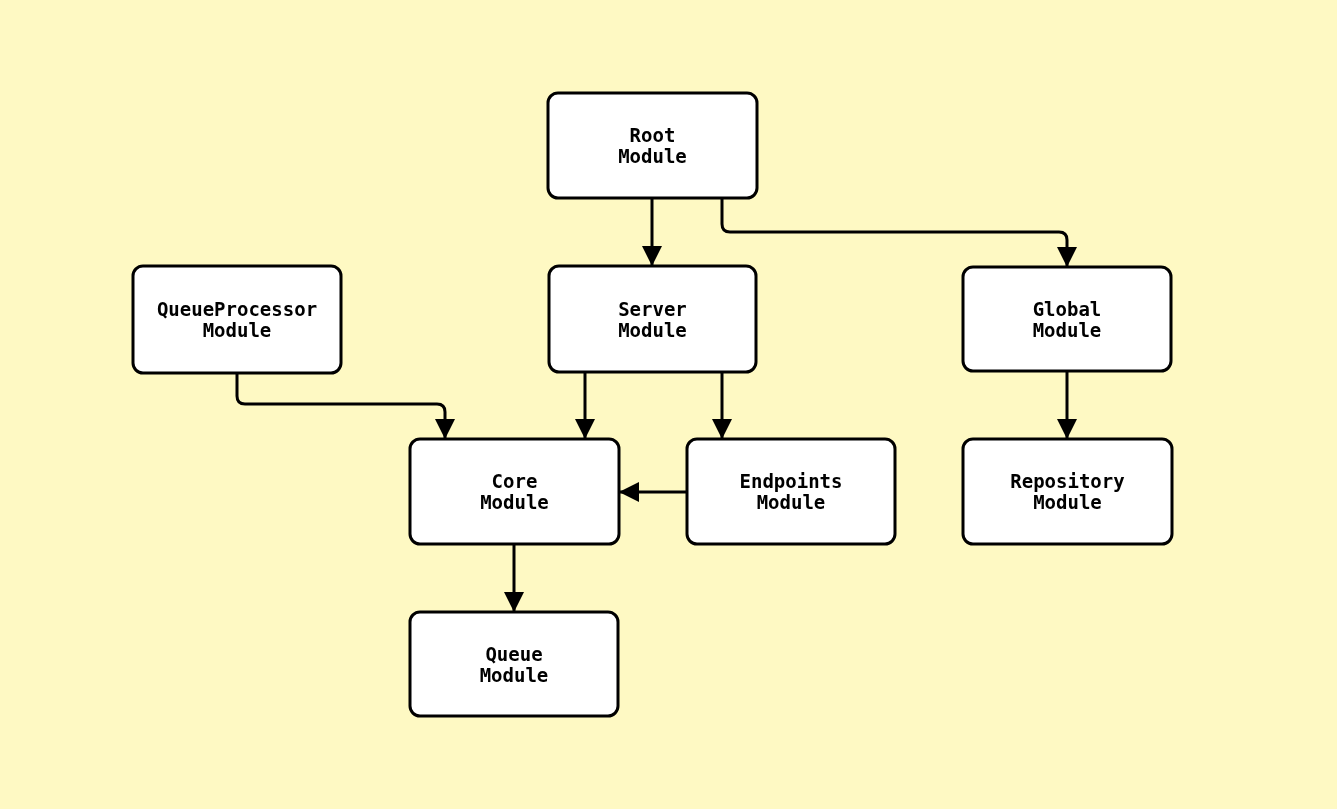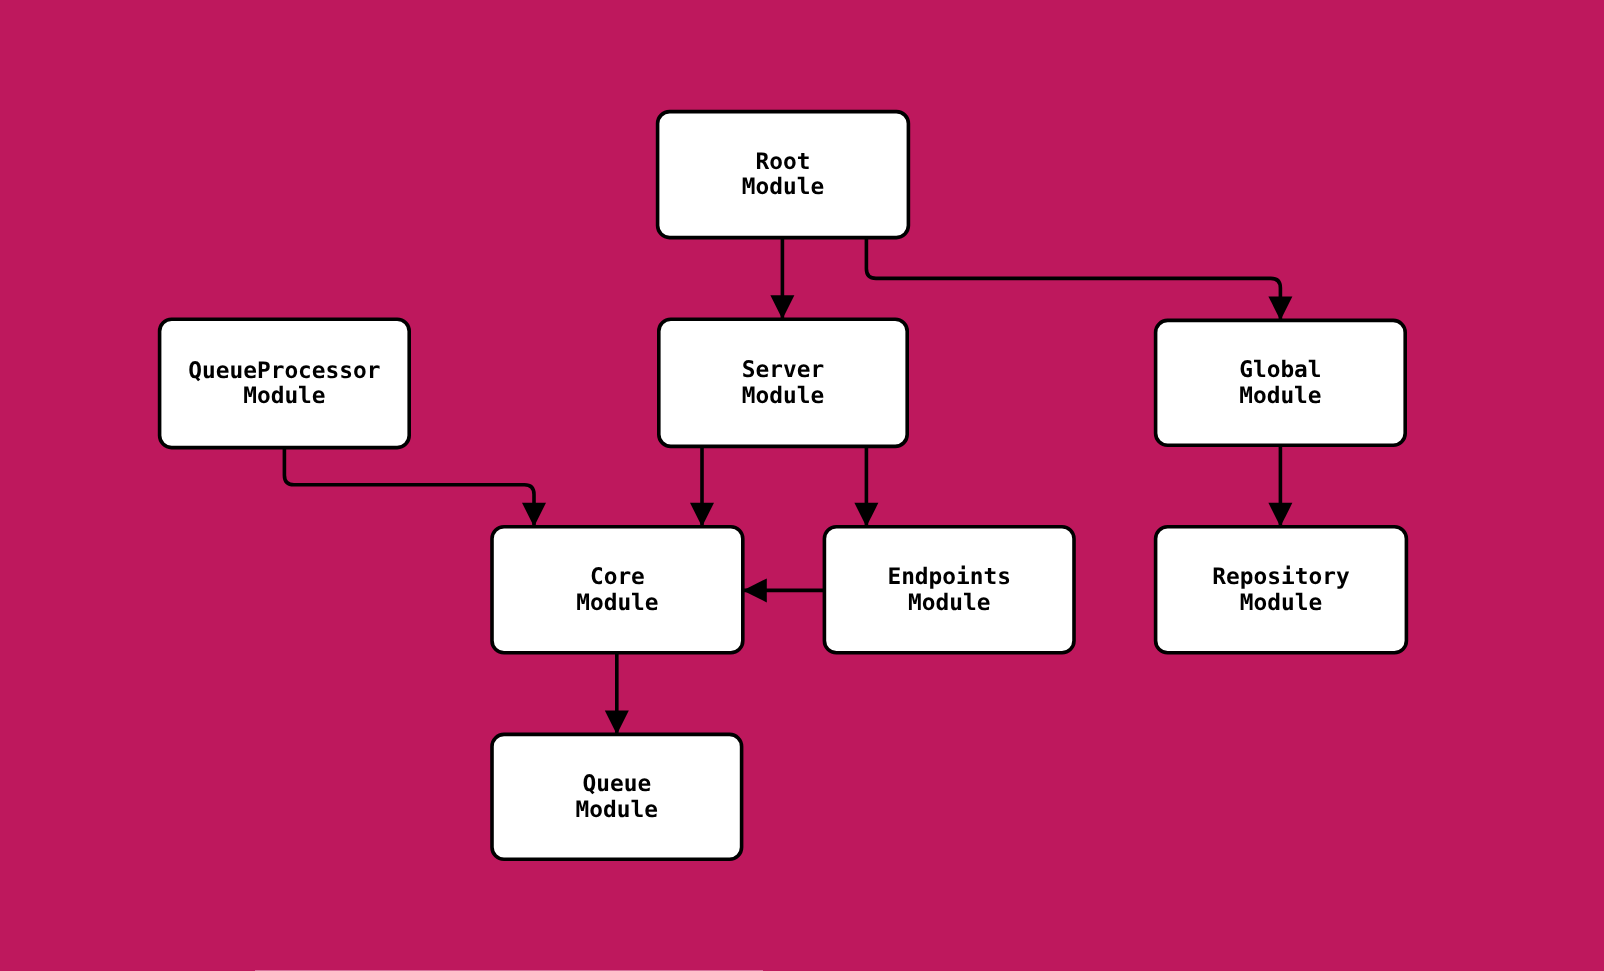--- a/index.html
+++ b/index.html
@@ -5,21 +5,21 @@
   html, body {
     margin: 0;
     padding: 0;
     background: #ffffff;
     font-family: "DejaVu Sans Mono", monospace;
   }
   .canvas {
     position: relative;
     width: 1337px;
     height: 809px;
-    background: #be185d;
+    background: #fef9c3;
     overflow: hidden;
   }
   svg { display: block; }
   .node rect {
     fill: #ffffff;
     stroke: #000000;
     stroke-width: 3;
   }
   .node text {
     fill: #000000;

